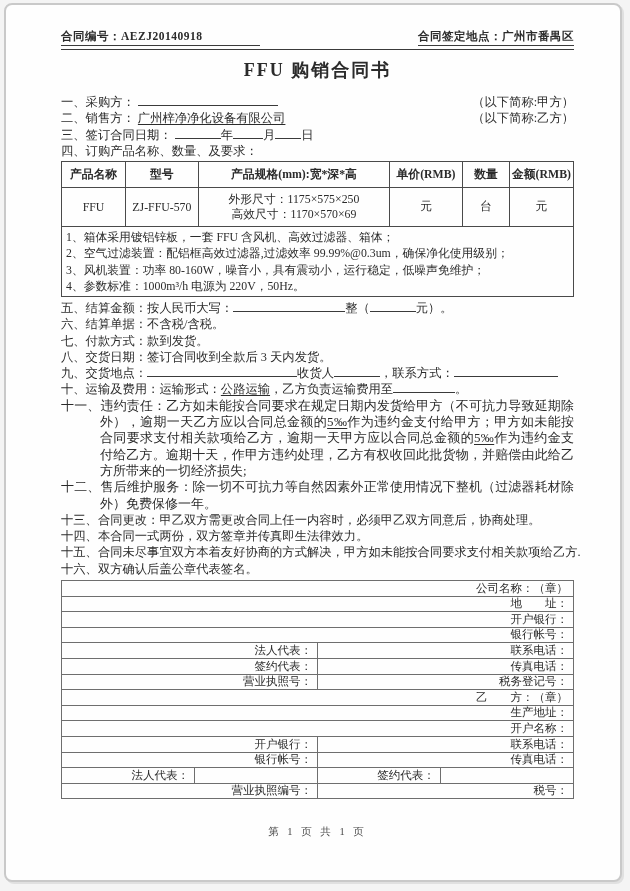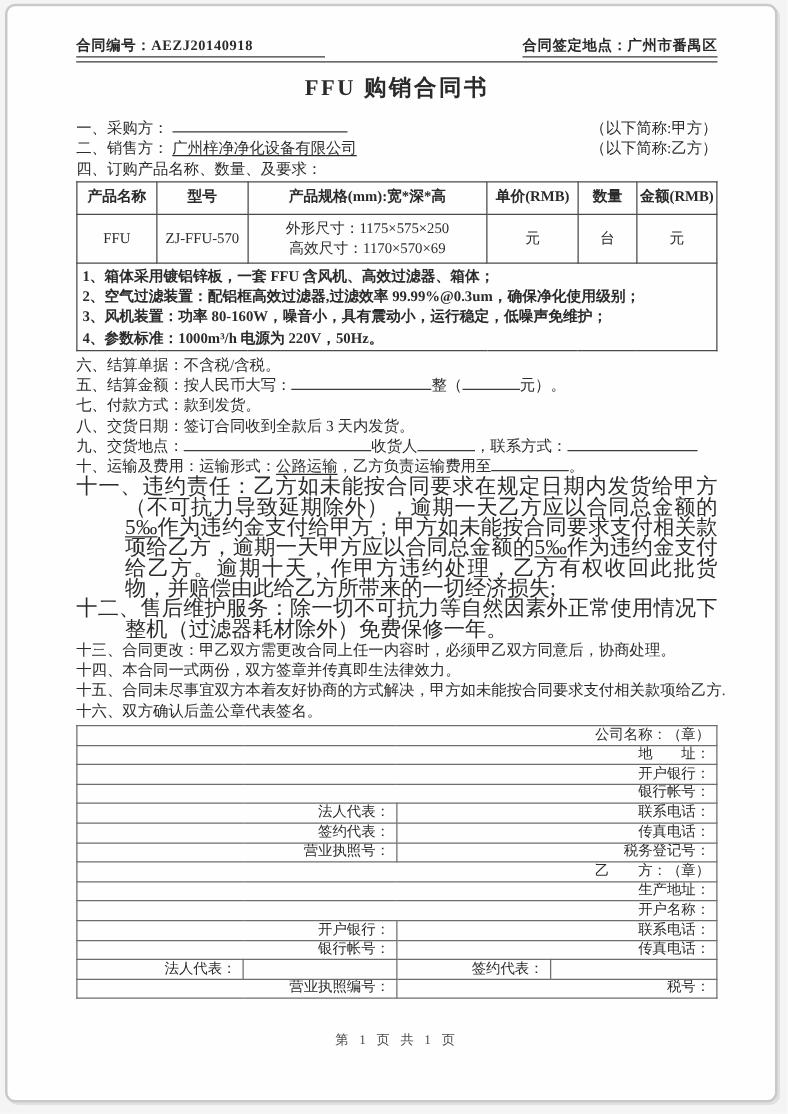--- a/index.html
+++ b/index.html
@@ -15,36 +15,36 @@
     box-sizing:border-box;padding:24px 46px 0 55px;overflow:hidden;
   }
   .hdr{display:flex;justify-content:space-between;align-items:flex-end;
     font-size:11.5px;font-weight:bold;letter-spacing:.5px;
     border-bottom:1.5px solid #3a3a3a;padding-bottom:3px;}
   .hdr .u{border-bottom:1px solid #3a3a3a;padding-bottom:1px;}
   .hdr .tailpad{padding-right:58px;}
   .doc-title{text-align:center;font-size:18px;font-weight:600;letter-spacing:2px;
     margin:8px 0 12px 0;}
   .clause{font-size:12.3px;line-height:16.3px;white-space:nowrap;}
-  .wrapclause{font-size:17px;line-height:16.3px;text-align:justify;
+  .wrapclause{font-size:13px;line-height:16.3px;text-align:justify;
     padding-left:39px;text-indent:-39px;white-space:normal;}
   .blank{display:inline-block;border-bottom:1px solid #3a3a3a;height:11px;
     vertical-align:baseline;}
   .w140{width:140px}.w48{width:46px}.w30{width:30px}.w26{width:26px}
   .w112{width:112px}.w46{width:46px}.w150{width:150px}.w104{width:104px}.w62{width:62px}
   .rnote{float:right;}
   .uline{text-decoration:underline;text-underline-offset:2px;}
   table{border-collapse:collapse;width:100%;table-layout:fixed;}
   .prod-table{margin:2px 0 3px 0;}
   .prod-table th,.prod-table td{border:1.2px solid #4a4a4a;
     font-size:11.8px;text-align:center;vertical-align:middle;padding:2px 2px;}
   .prod-table th{font-weight:600;height:21px;}
   .prod-table td{height:34px;}
   .prod-table .notes-cell{height:auto;text-align:left;padding:2px 4px;}
-  .prod-table .notes-cell div{line-height:16.2px;white-space:nowrap;overflow:hidden;font-weight:bold;}
+  .prod-table .notes-cell div{line-height:16.2px;white-space:nowrap;overflow:hidden;}
   .spec div{line-height:15.5px;}
   .sig-table{margin-top:3px;text-align:right;}
   .sig-table td{border:1px solid #6e6e6e;font-size:11.5px;line-height:13.5px;
     height:14.6px;padding:0 5px;vertical-align:middle;white-space:nowrap;overflow:hidden;}
   .half{display:inline-block;width:50%;}
   .footer{text-align:center;font-size:10.5px;color:#4a4a4a;margin-top:26px;
     letter-spacing:3px;}
 </style>
 </head>
 <body>
@@ -63,20 +63,24 @@
     <span>一、采购方：</span>
     <span class="blank w140"></span>
   </div>
 
   <div class="clause">
     <span class="rnote">（以下简称:乙方）</span>
     <span>二、销售方：</span>
     <span class="uline">广州梓净净化设备有限公司</span>
   </div>
 
+  <div class="clause">
+    <span>三、签订合同日期：</span>
+    <span class="blank w48"></span><span>年</span><span class="blank w30"></span><span>月</span><span class="blank w26"></span><span>日</span>
+  </div>
 
   <div class="clause">四、订购产品名称、数量、及要求：</div>
 
   <table class="prod-table">
     <colgroup>
       <col style="width:12.5%">
         <col style="width:14.2%">
         <col style="width:37.4%">
       <col style="width:14.2%">
         <col style="width:9.2%">
@@ -106,24 +110,24 @@
       <td colspan="6" class="notes-cell">
         <div>1、箱体采用镀铝锌板，一套 FFU 含风机、高效过滤器、箱体；</div>
         <div>2、空气过滤装置：配铝框高效过滤器,过滤效率 99.99%@0.3um，确保净化使用级别；</div>
         <div>3、风机装置：功率 80-160W，噪音小，具有震动小，运行稳定，低噪声免维护；</div>
         <div>4、参数标准：1000m³/h 电源为 220V，50Hz。</div>
       </td>
     </tr>
   </tbody>
     </table>
 
+  <div class="clause">
+    <span>五、结算金额：按人民币大写：</span><span class="blank w112"></span><span>整（</span><span class="blank w46"></span><span>元）。</span>
+  </div>
   <div class="clause">六、结算单据：不含税/含税。</div>
-  <div class="clause">
-    <span>五、结算金额：按人民币大写：</span><span class="blank w112"></span><span>整（</span><span class="blank w46"></span><span>元）。</span>
-  </div>
   <div class="clause">七、付款方式：款到发货。</div>
   <div class="clause">八、交货日期：签订合同收到全款后 3 天内发货。</div>
 
   <div class="clause">
     <span>九、交货地点：</span><span class="blank w150"></span><span>收货人</span><span class="blank w46"></span><span>，联系方式：</span><span class="blank w104"></span>
   </div>
 
   <div class="clause">
     <span>十、运输及费用：运输形式：</span><span class="uline">公路运输</span><span>，乙方负责运输费用至</span><span class="blank w62"></span><span>。</span>
   </div>

